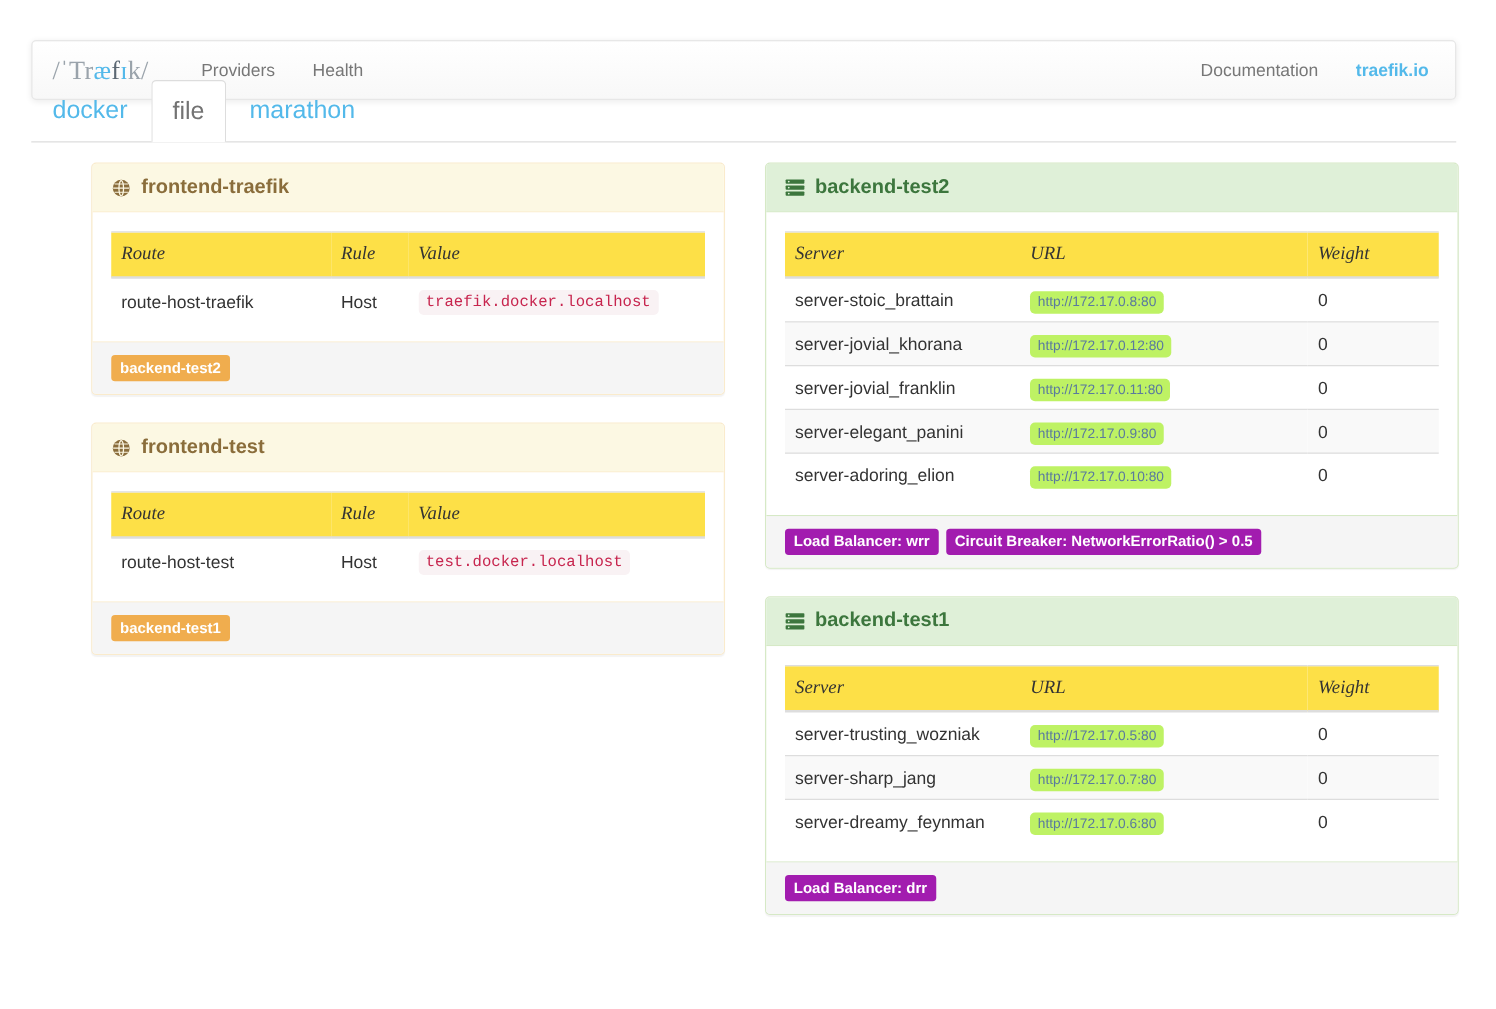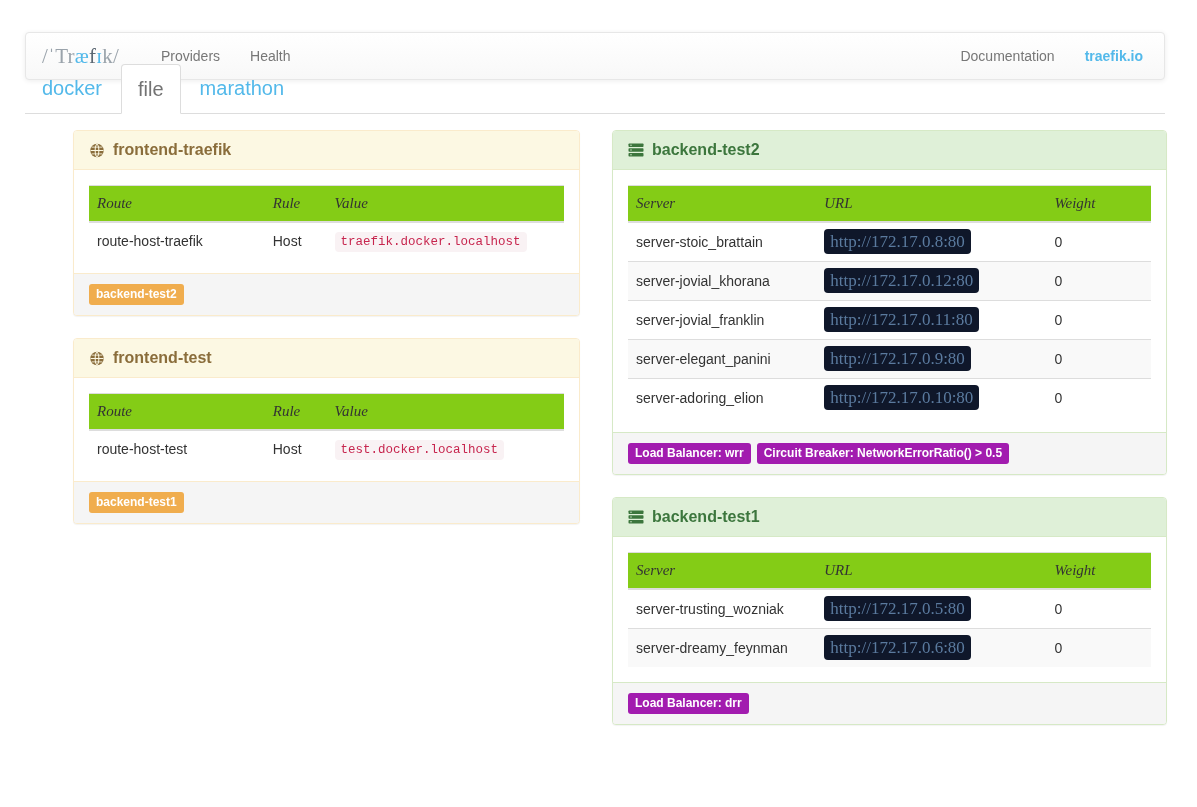--- a/index.html
+++ b/index.html
@@ -138,21 +138,21 @@
     font-size: 14px;
   }
   table.tbl th {
     text-align: left;
     font-weight: normal;
     font-style: italic;
     font-family: "Liberation Serif", serif;
     font-size: 15px;
     color: #333333;
     padding: 9px 8px;
-    background: #84cc16;
+    background: #fde047;
     border-top: 1px solid #dddddd;
     border-bottom: 2px solid #dddddd;
     white-space: nowrap;
   }
   table.tbl td {
     padding: 9px 8px;
     border-top: 1px solid #dddddd;
     color: #333333;
     vertical-align: middle;
   }
@@ -161,24 +161,24 @@
   code.pink {
     font-family: "Liberation Mono", monospace;
     font-size: 12.5px;
     color: #c7254e;
     background: #f9f2f4;
     padding: 3px 6px;
     border-radius: 4px;
     white-space: nowrap;
   }
   code.url {
-    font-family: Liberation Serif, serif;
-    font-size: 17px;
+    font-family: Liberation Sans, sans-serif;
+    font-size: 11px;
     color: #5a7a9e;
-    background: #0f172a;
+    background: #bef264;
     padding: 3px 6px;
     border-radius: 4px;
     white-space: nowrap;
   }
 
   
   .panel-footer {
     padding: 10px 15px;
     background: #f5f5f5;
     border-top: 1px solid transparent;
@@ -398,20 +398,25 @@
               <th class="c-weight">Weight</th>
             </tr>
           </thead>
           <tbody>
             <tr>
               <td>server-trusting_wozniak</td>
               <td><code class="url">http://172.17.0.5:80</code></td>
               <td>0</td>
             </tr>
             <tr>
+              <td>server-sharp_jang</td>
+              <td><code class="url">http://172.17.0.7:80</code></td>
+              <td>0</td>
+            </tr>
+            <tr>
               <td>server-dreamy_feynman</td>
               <td><code class="url">http://172.17.0.6:80</code></td>
               <td>0</td>
             </tr>
           </tbody>
         </table>
       </div>
       <div class="panel-footer">
         <span class="label label-success">Load Balancer: drr</span>
       </div>

